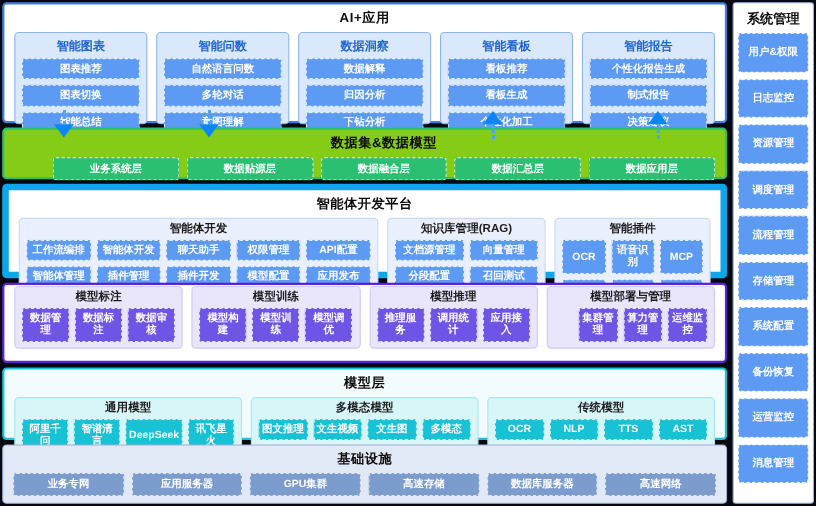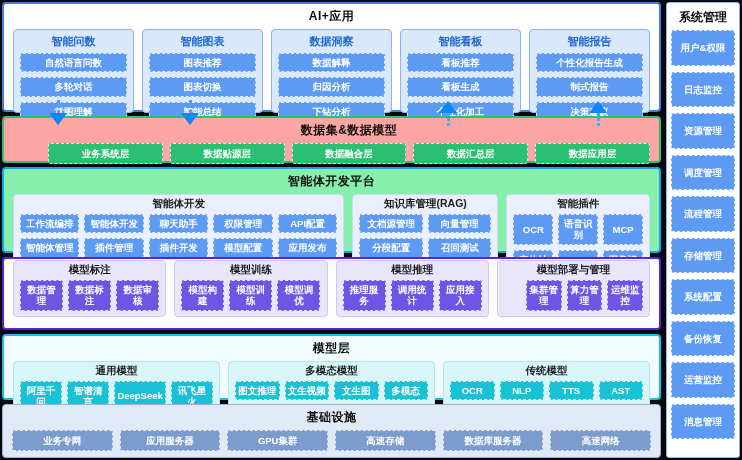--- a/index.html
+++ b/index.html
@@ -22,30 +22,30 @@
     padding:3px 2px;line-height:1.2;display:flex;align-items:center;justify-content:center;}
   
   .band-app{height:110px;background:#ffffff;border:2px solid #3f7de0;}
   .app-cols{display:flex;gap:8px;}
   .app-col{flex:1;box-sizing:border-box;background:#d9e8fb;border:1px solid #8fb4e8;
     border-radius:4px;padding:3px 6px 6px;display:flex;flex-direction:column;height:84px;}
   .app-col-title{text-align:center;color:#1f66d1;font-weight:bold;font-size:11px;padding:1px 0 4px;}
   .stack{display:flex;flex-direction:column;gap:5px;flex:1;}
   .stack .pill{flex:1;}
   
-  .band-data{height:47px;background:#fca5a5;border:2px solid #2fbf6e;padding-left:44px;}
+  .band-data{height:47px;background:#84cc16;border:2px solid #2fbf6e;padding-left:44px;}
   .row-pills{display:flex;gap:7px;}
   .band-data .pill{flex:1;background:#2abf71;border-color:rgba(255,255,255,.8);padding:4px 2px;}
   
   .groups{display:flex;gap:8px;}
   .group{flex:1;box-sizing:border-box;background:#e9effc;border:1px solid #ccd9f3;
     border-radius:4px;padding:1px 6px 5px;}
   .group-title{text-align:center;font-size:10.5px;font-weight:bold;color:#1c1c1c;padding:1px 0 3px;}
   .grid{display:grid;gap:5px;grid-template-columns:repeat(3,1fr);}
-  .band-agent{height:86px;background:#86efac;border:2px solid #0ea5e9;}
+  .band-agent{height:86px;background:#ffffff;border:6px solid #0ea5e9;}
   .band-train{height:79px;background:#ffffff;border:2px solid #5a23d9;}
   .band-train .group{background:#e9e5fb;border-color:#cfc7f2;}
   .band-train .pill{background:#6e55e6;}
   .band-model{height:66px;background:#f2fcfe;border:2px solid #15c2d8;}
   .band-model .group{background:#d8f5f8;border-color:#a8e7ef;}
   .band-model .pill{background:#17c2d4;}
   
   .band-infra{flex:1;background:#e2e9f6;border:1px solid #9fb0d0;}
   .band-infra .pill{flex:1;background:#7d9cce;border-color:rgba(255,255,255,.75);padding:4px 2px;}
   
@@ -65,33 +65,33 @@
 <body>
 
 <div class="frame">
 
   <div class="main">
 
     <div class="band band-app">
       <div class="band-title">AI+应用</div>
       <div class="app-cols">
           <div class="app-col">
+    <div class="app-col-title">智能图表</div>
+    <div class="stack">
+              <div class="pill">图表推荐</div>
+              <div class="pill">图表切换</div>
+              <div class="pill">智能总结</div>
+            </div>
+  </div>
+          <div class="app-col">
     <div class="app-col-title">智能问数</div>
     <div class="stack">
               <div class="pill">自然语言问数</div>
               <div class="pill">多轮对话</div>
               <div class="pill">意图理解</div>
-            </div>
-  </div>
-          <div class="app-col">
-    <div class="app-col-title">智能图表</div>
-    <div class="stack">
-              <div class="pill">图表推荐</div>
-              <div class="pill">图表切换</div>
-              <div class="pill">智能总结</div>
             </div>
   </div>
           <div class="app-col">
     <div class="app-col-title">数据洞察</div>
     <div class="stack">
               <div class="pill">数据解释</div>
               <div class="pill">归因分析</div>
               <div class="pill">下钻分析</div>
             </div>
   </div>

